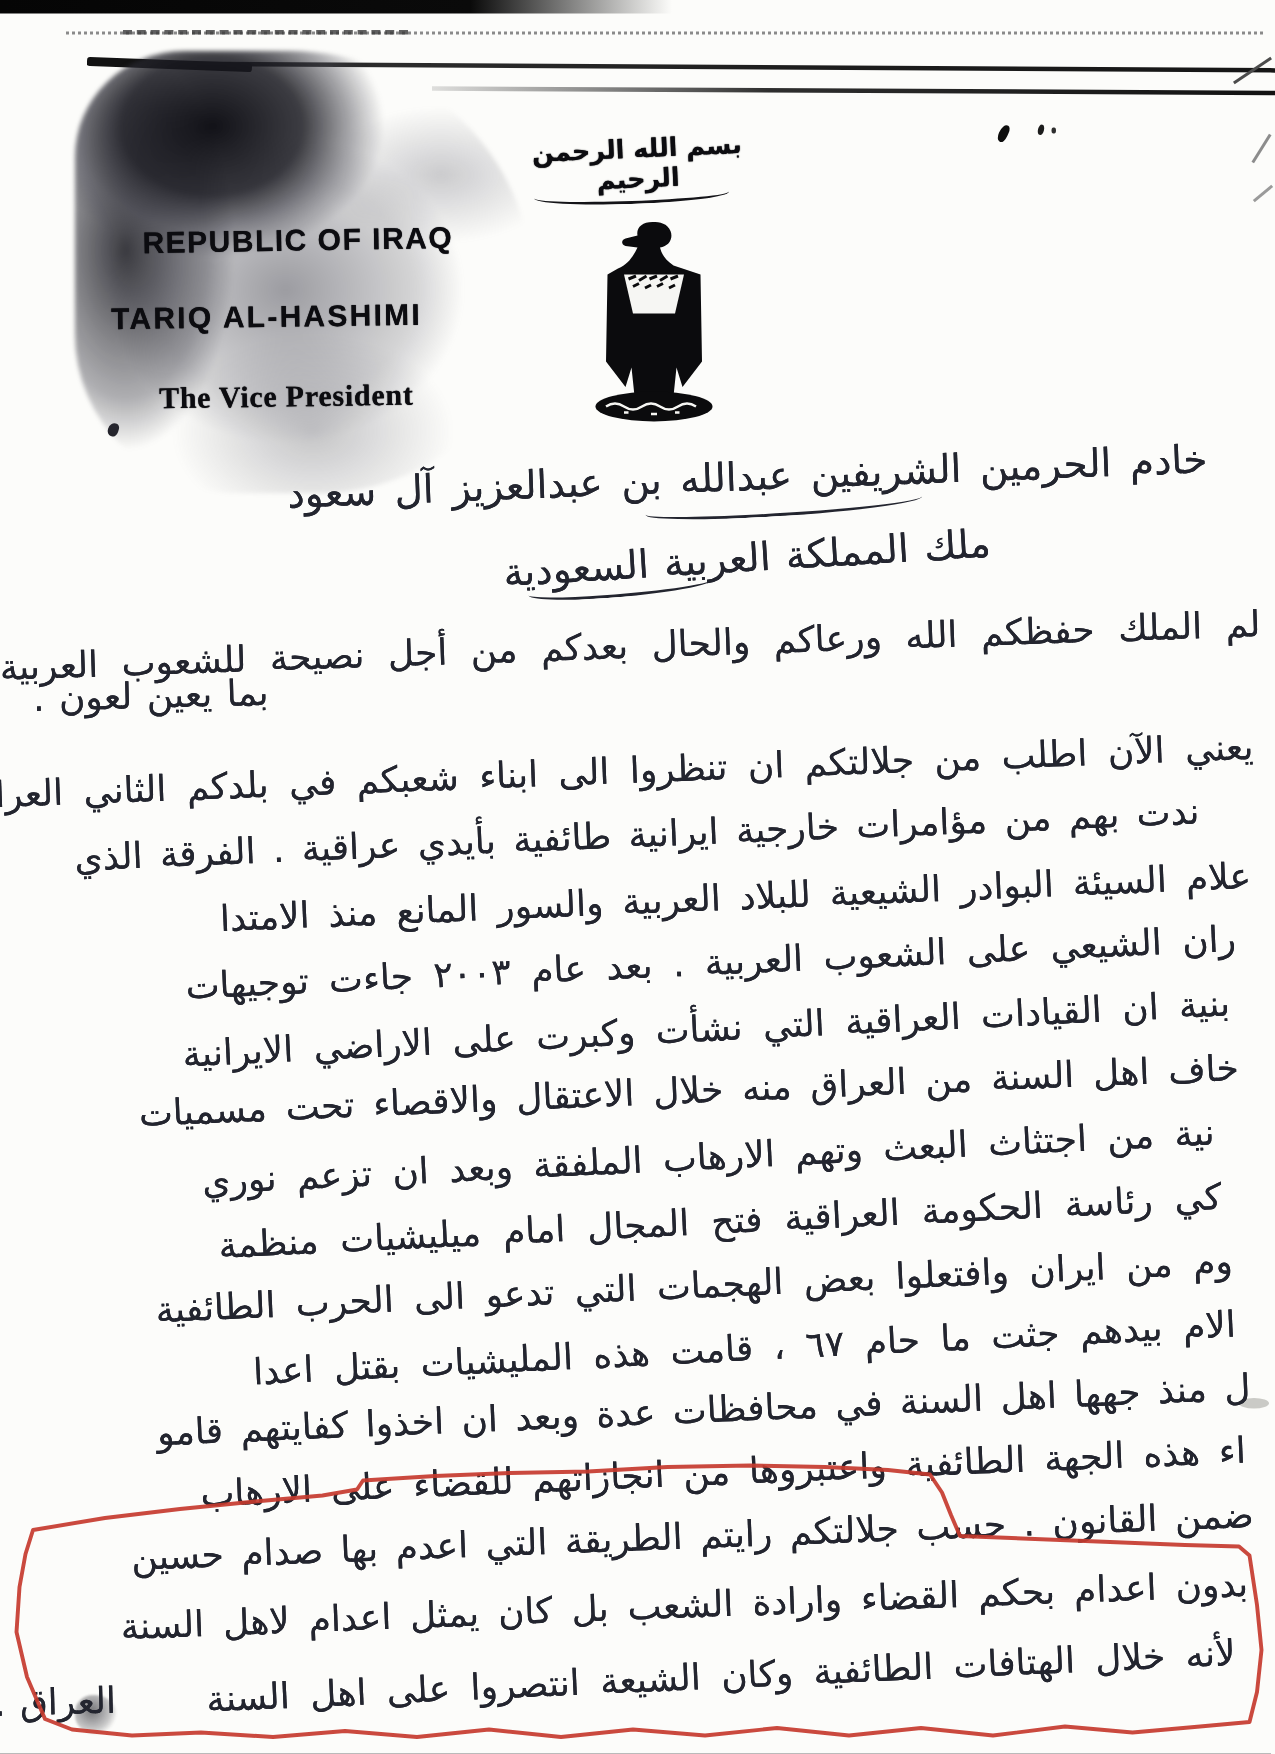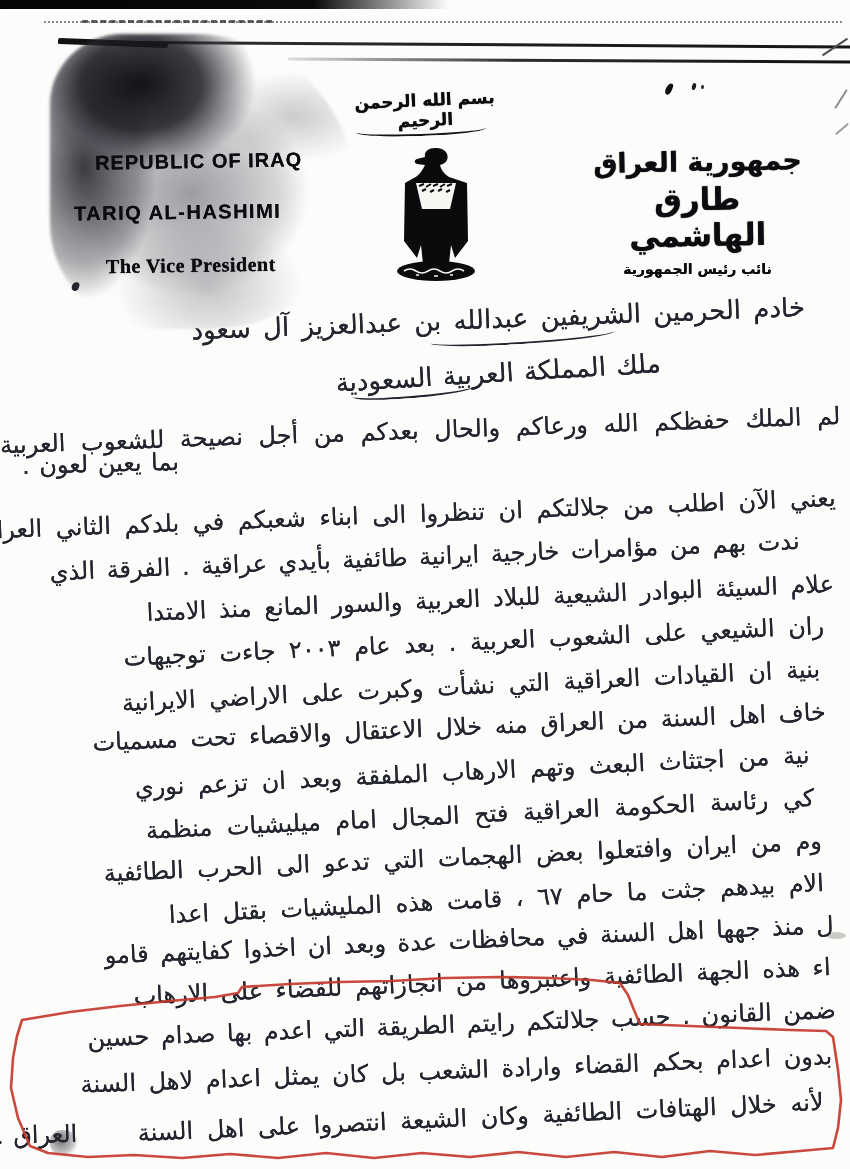--- a/index.html
+++ b/index.html
@@ -122,25 +122,20 @@
       C59 3 54 2 49 2 Z"></path>
 
     <polygon fill="#f6f6f3" points="30,37 70,37 64,63 36,63"></polygon>
 
     <path stroke="#0b0b0d" stroke-width="2" fill="none" d="M33 40 l5 -2 M40 41 l5 -3 M47 40 l5 -2 M54 41 l5 -3 M61 40 l5 -2 M36 45 l4 -2 M44 46 l4 -2 M52 45 l4 -2 M60 46 l4 -2"></path>
 
     <ellipse cx="50" cy="125" rx="39" ry="10" fill="#0b0b0d"></ellipse>
     <path stroke="#f6f6f3" stroke-width="1.6" fill="none" d="M18 125 q6 -4 12 0 q6 4 12 0 q6 -4 12 0 q6 4 12 0 q6 -4 12 0 M30 129 l3 0 M48 130 l4 0 M64 129 l3 0"></path>
   </svg>
 
-  <div class="lh-ar" style="position:absolute;">
-    <div class="lh lh-ar-1" style="position:static;">جمهورية العراق</div>
-    <div class="lh lh-ar-2" style="position:static;">طارق الهاشمي</div>
-    <div class="lh lh-ar-3" style="position:static;">نائب رئيس الجمهورية</div>
-  </div>
 
   <div class="hand" style="top:292px;right:45px;font-size:26px;word-spacing:4px;transform:rotate(-2.2deg);">خادم الحرمين الشريفين عبدالله بن عبدالعزيز آل سعود</div>
   <div class="hand" style="top:348px;right:190px;font-size:26px;word-spacing:2px;transform:rotate(-3.5deg);">ملك المملكة العربية السعودية</div>
   <div class="artifact underline-flourish" style="left:430px;top:330px;width:185px;transform:rotate(-3deg);"></div>
   <div class="artifact underline-flourish" style="left:352px;top:384px;width:125px;transform:rotate(-4deg);"></div>
 
   <div class="hand" style="top:402px;right:10px;word-spacing:8px;transform:rotate(-2deg);">لم الملك حفظكم الله ورعاكم والحال بعدكم من أجل نصيحة للشعوب العربية التي تنظر</div>
   <div class="hand left-frag" style="top:452px;left:22px;word-spacing:2px;transform:rotate(-1.5deg);">بما يعين لعون .</div>
   <div class="hand" style="top:484px;right:14px;word-spacing:6px;transform:rotate(-2.2deg);">يعني الآن اطلب من جلالتكم ان تنظروا الى ابناء شعبكم في بلدكم الثاني العراق ،</div>
   <div class="hand" style="top:527px;right:50px;word-spacing:4px;transform:rotate(-2.4deg);">ندت بهم من مؤامرات خارجية ايرانية طائفية بأيدي عراقية . الفرقة الذي</div>

